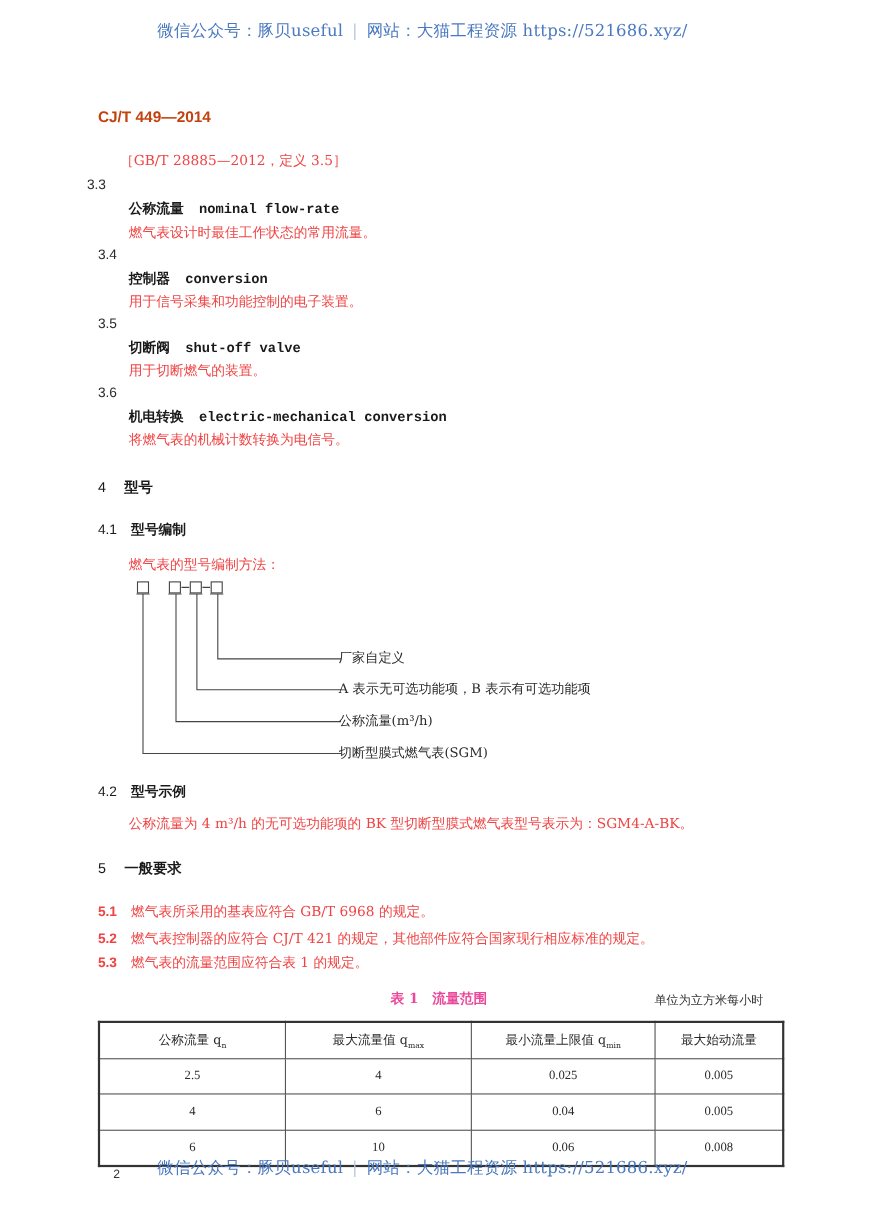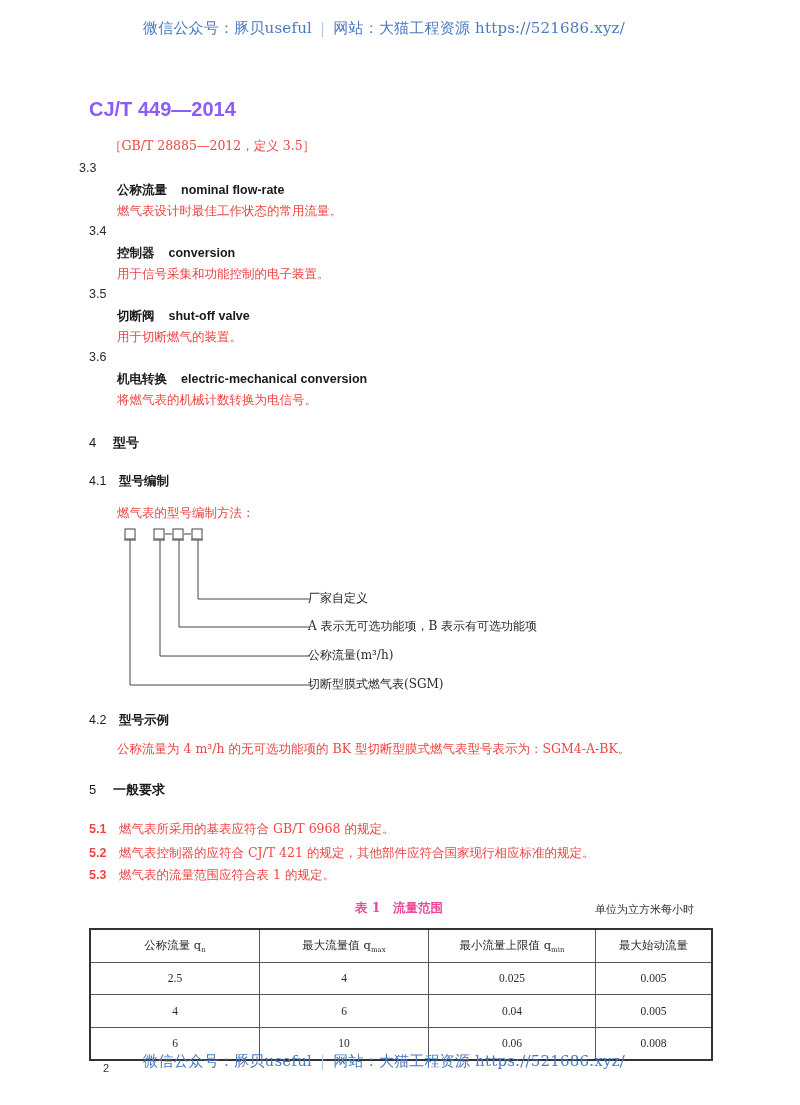--- a/index.html
+++ b/index.html
@@ -1,25 +1,25 @@
 <!DOCTYPE html>
 <html><head>
 <meta charset="utf-8">
 <style>
   html, body { margin:0; padding:0; background:#ffffff; }
   body { width:800px; height:1105px; position:relative; overflow:hidden;
          font-family:"DejaVu Serif", "Liberation Serif", serif; color:#222; }
   .abs { position:absolute; white-space:nowrap; }
   .watermark { color:#4a79c0; font-size:15px; font-family:"DejaVu Serif", serif; letter-spacing:0.2px; }
   .wm-sep { color:#b9c7de; margin:0 8px; }
-  .std-code { font-family:"Liberation Sans", sans-serif; font-weight:bold; font-size:20px; color:#8b5cf6; }
+  .std-code { font-family:"Liberation Sans", sans-serif; font-weight:bold; font-size:14px; color:#c2410c; }
   .body-text { font-size:12.5px; color:#ef4444; }
   .num { font-family:"Liberation Sans", sans-serif; font-size:12.5px; color:#2a2a2a; }
   .term { font-size:12.5px; font-weight:bold; color:#1a1a1a; }
-  .term .en { margin-left:14px; font-family:Liberation Sans, sans-serif; font-weight:bold; }
+  .term .en { margin-left:14px; font-family:Liberation Mono, monospace; font-weight:bold; }
   .h1 { font-size:13px; font-weight:bold; color:#1a1a1a; }
   .h1 .n { font-family:"Liberation Sans", sans-serif; font-weight:normal; display:inline-block; width:24px; }
   .h2 { font-size:12.5px; font-weight:bold; color:#1a1a1a; }
   .h2 .n { font-family:"Liberation Sans", sans-serif; font-weight:normal; display:inline-block; width:30px; }
   .clause .n { font-family:"Liberation Sans", sans-serif; font-weight:bold; display:inline-block; width:30px; }
   .diagram-label { font-size:12px; color:#2a2a2a; }
   .caption { font-size:12.5px; font-weight:bold; color:#ec4899; }
   .unit-note { font-size:11px; color:#333; }
   table.flow { position:absolute; left:89px; top:928px; width:624px; border-collapse:collapse;
                border:2px solid #333; font-size:11.5px; color:#2a2a2a; }

